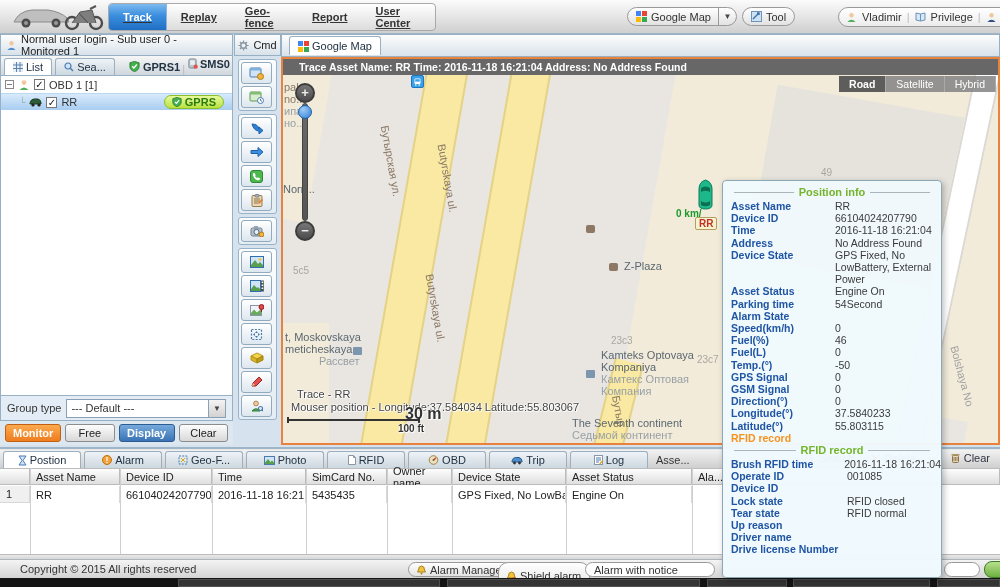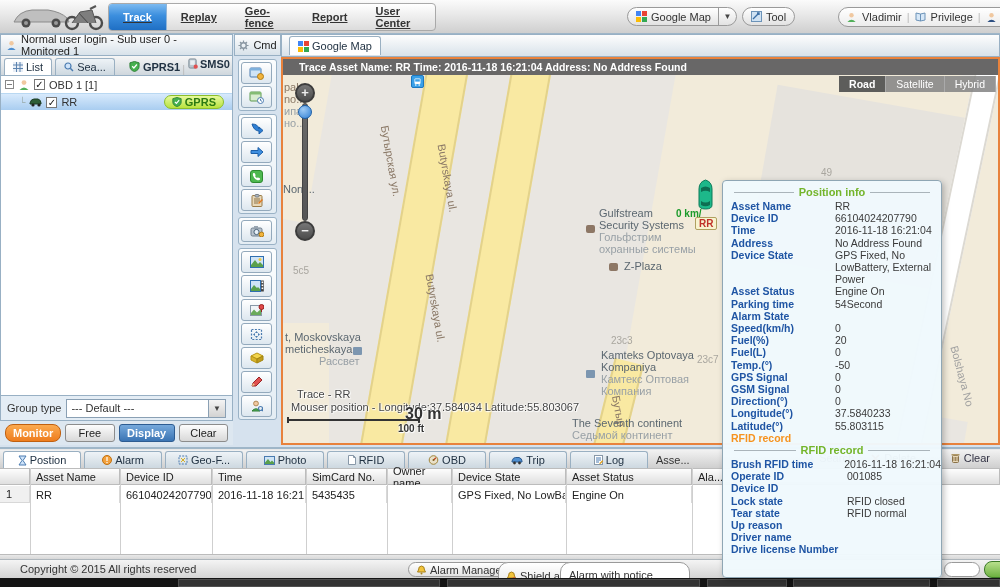--- a/index.html
+++ b/index.html
@@ -31,21 +31,21 @@
 
   
   .tree-row { display:flex; align-items:center; gap:4px; height:17px; padding-left:4px; }
   .sel-row { background:linear-gradient(#d8eafc,#a9cdf0); border-top:1px solid #b9d8f2; }
   .chk { width:11px; height:11px; border:1px solid #777; background:#fff; font-size:10px; line-height:9px; text-align:center; color:#111; }
   .expbox { width:9px; height:9px; border:1px solid #888; background:#fff; font-size:9px; line-height:7px; text-align:center; color:#333; }
   .gprs-pill { display:flex; align-items:center; gap:3px; height:14px; padding:0 7px; border-radius:8px;
     background:linear-gradient(#e7fa9e,#b8e23e); border:1px solid #8cbf2a; color:#2c7a12; font-weight:bold; }
   .btn { border:1px solid #8c8c8c; border-radius:3px; background:linear-gradient(#fdfdfd,#d8d8d8);
     display:flex; align-items:center; justify-content:center; font-size:11px; color:#222; cursor:pointer; }
-  .btn.orange { background:linear-gradient(#fbaa50,#ee7d1e); color:#fff; border-color:#c06010; font-weight:bold;border-radius:8px; }
+  .btn.orange { background:linear-gradient(#fbaa50,#ee7d1e); color:#fff; border-color:#c06010; font-weight:bold; }
   .btn.blue { background:linear-gradient(#76a9dc,#3a74b4); color:#fff; border-color:#2d5c92; font-weight:bold; }
   .combo { height:19px; background:#fff; border:1px solid #8aa0b4; display:flex; align-items:center; }
   .combo .txt { flex:1; padding:0 4px; }
   .combo .arrow { width:17px; height:17px; border-left:1px solid #8aa0b4; background:linear-gradient(#f4f4f4,#d2d2d2);
     display:flex; align-items:center; justify-content:center; font-size:8px; color:#444; }
 
   
   .cmdcol { position:absolute; left:234px; top:34px; width:47px; height:411px; background:#d6e2ee; }
   .cmdgroup { border:1px solid #9ab2c6; border-radius:3px; background:linear-gradient(#fbfdfe,#e4edf4);
     display:flex; flex-direction:column; gap:2px; padding:2px; margin:3px 4px; }
@@ -473,26 +473,20 @@
       <div class="stlbl" style="left:648px;top:295px;transform:rotate(75deg);color:#a0a0a0">Bolshaya No</div>
 
       <div class="poit" style="left:1px;top:6px;color:#8a7866">
         <div>pak</div>
           <div>no...</div>
         <div class="ru">ипа</div>
           <div class="ru">но...</div>
       </div>
       <div class="poit" style="left:0;top:108px">Noni...</div>
       <span class="poi-ic" style="left:303px;top:150px"></span>
-      <div class="poit" style="left:316px;top:132px">
-        <div>Gulfstream</div>
-          <div>Security Systems</div>
-        <div class="ru">Гольфстрим</div>
-          <div class="ru">охранные системы</div>
-      </div>
       <span class="poi-ic" style="left:326px;top:188px"></span>
       <div class="poit" style="left:341px;top:185px">Z-Plaza</div>
       <span class="poi-ic" style="left:303px;top:295px;background:#7c96b0;border-radius:1px"></span>
       <div class="poit" style="left:318px;top:274px">
         <div>Kamteks Optovaya</div>
           <div>Kompaniya</div>
         <div class="ru">Камтекс Оптовая</div>
           <div class="ru">Компания</div>
       </div>
       <div class="poit" style="left:2px;top:256px">
@@ -705,21 +699,21 @@
     </div>
     <div class="pill" style="position:absolute;left:498px;top:2px;height:28px">
       <span class="iconbox">
           <svg width="9" height="10" viewBox="0 0 9 10">
             <path d="M4.5 1 Q7.5 1 7.5 5 L8.5 7 H0.5 L1.5 5 Q1.5 1 4.5 1 Z" fill="#f2c43c" stroke="#a8821c"></path>
             <circle cx="7" cy="8" r="1.8" fill="#e04040"></circle>
           </svg>
         </span>
       <span>Shield alarm</span>
     </div>
-    <div class="pill" style="position:absolute;left:560px;top:2px;height:26px;width:130px;background:#fff">
+    <div class="pill" style="position:absolute;left:585px;top:2px;height:15px;width:130px;background:#fff">
       <span>Alarm with notice</span>
     </div>
     <div class="abs" style="left:944px;top:2px;width:36px;height:15px;border:1px solid #9a9a9a;border-radius:10px;background:#fff"></div>
     <div class="abs" style="left:984px;top:1px;width:20px;height:17px;border:1px solid #3c7a28;border-radius:8px 0 0 8px;background:linear-gradient(#b8e08c,#6cb040)"></div>
   </footer>
 
   <div class="taskbar">
 
     <div class="tseg" style="left:178px;width:262px"></div>
     <div class="tseg" style="left:447px;width:253px"></div>
@@ -761,21 +755,21 @@
     <div class="prow">
         <span class="plabel">Alarm State</span>
         <span class="pval"></span>
       </div>
     <div class="prow">
         <span class="plabel">Speed(km/h)</span>
         <span class="pval">0</span>
       </div>
     <div class="prow">
         <span class="plabel">Fuel(%)</span>
-        <span class="pval">20</span>
+        <span class="pval">46</span>
       </div>
     <div class="prow">
         <span class="plabel">Fuel(L)</span>
         <span class="pval">0</span>
       </div>
     <div class="prow">
         <span class="plabel">Temp.(°)</span>
         <span class="pval">-50</span>
       </div>
     <div class="prow">

